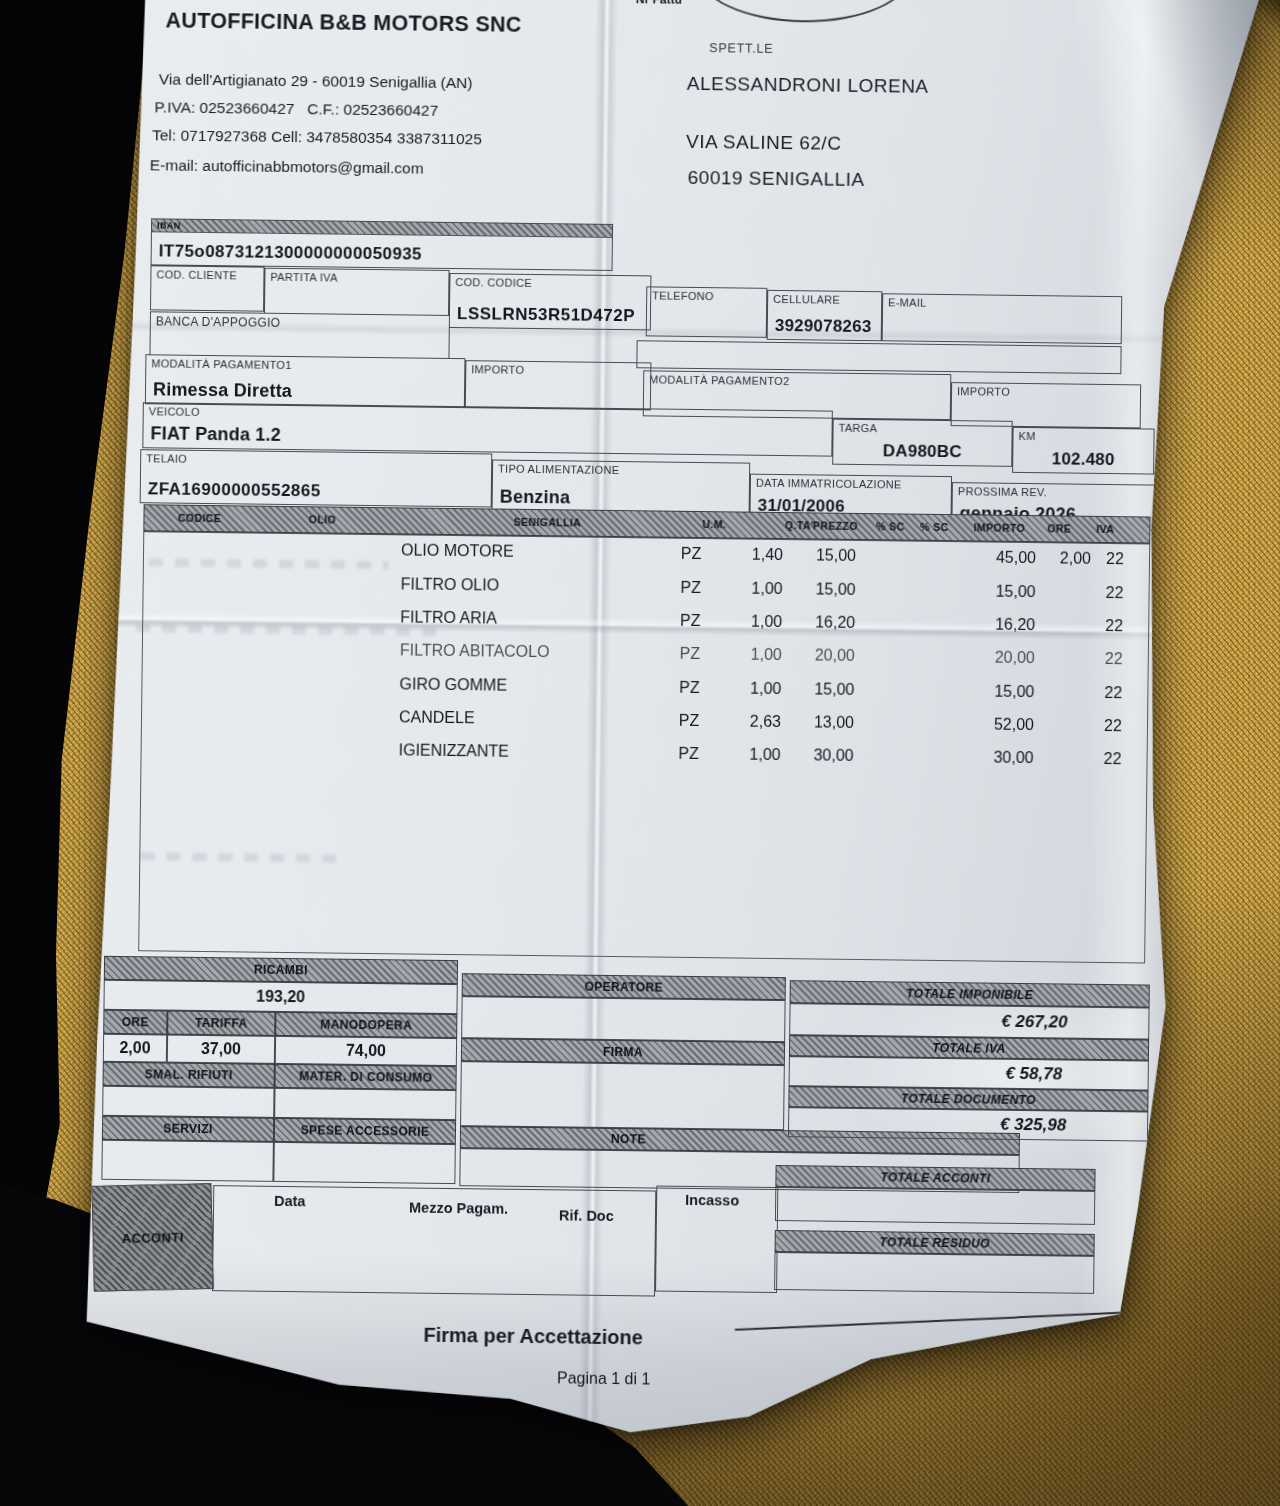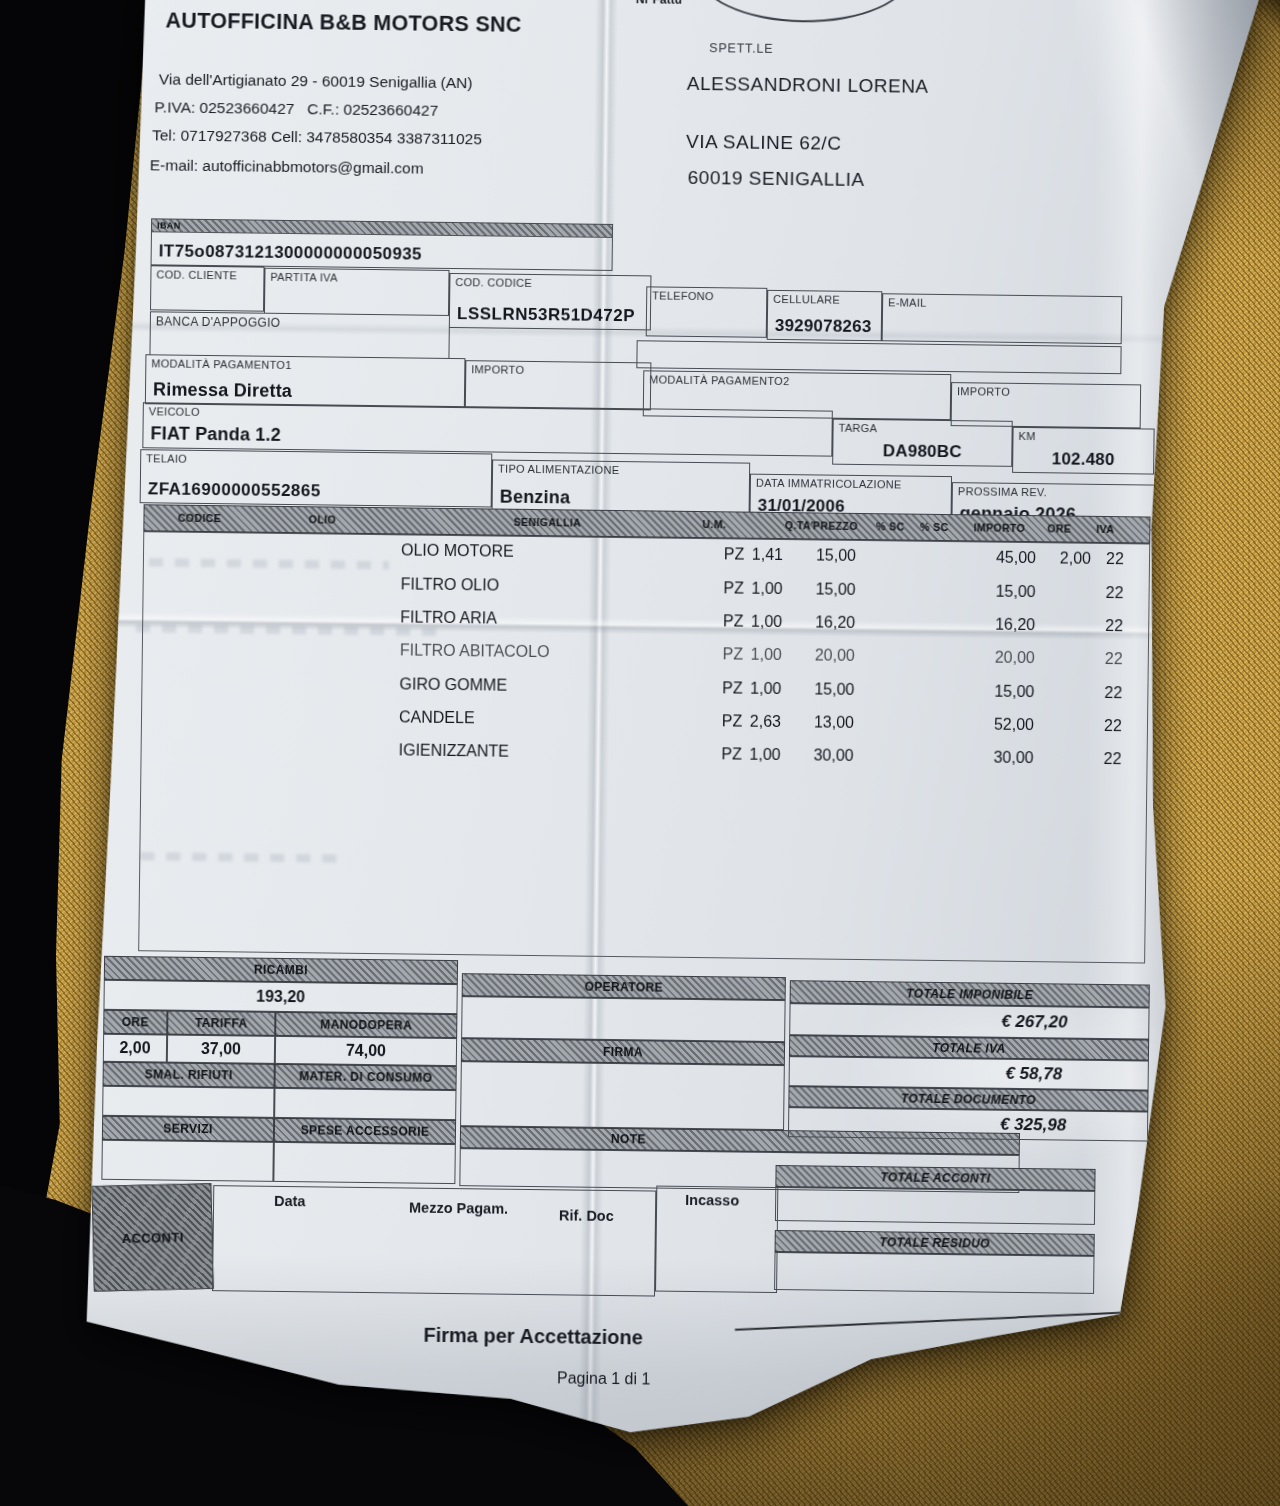--- a/index.html
+++ b/index.html
@@ -61,21 +61,21 @@
   .bar.it { font-style:italic; }
   .bar.dark2 { background-color:#84898e;
     background-image:repeating-linear-gradient(45deg, rgba(40,42,47,.6) 0 2px, rgba(160,165,170,.3) 2px 5px); }
   .fbox { position:absolute; border:1.4px solid #474b52; }
   .fbox .lab { position:absolute; left:5px; top:2px; font-size:11px; color:#2c3036; letter-spacing:.3px; white-space:nowrap; }
   .fbox .val { position:absolute; left:7px; bottom:3px; font-size:17px; color:#14171d; font-weight:bold; white-space:nowrap; letter-spacing:.2px; }
   .fbox .val.ctr { left:0; right:0; text-align:center; }
   .hcol { position:absolute; transform:translateX(-50%); font-size:10.5px; font-weight:bold; white-space:nowrap; top:50%; margin-top:-7px; }
   .irow { position:absolute; left:54px; width:1007px; height:20px; font-size:16px; color:#15181e; }
   .irow span { position:absolute; white-space:nowrap; }
-  .c-desc { left:258px; } .c-um { left:571px; width:40px; text-align:center; }
+  .c-desc { left:258px; } .c-um { left:528px; width:40px; text-align:center; }
   .c-qta { left:586px; width:54px; text-align:right; } .c-prezzo { left:656px; width:57px; text-align:right; }
   .c-importo { left:836px; width:57px; text-align:right; } .c-ore { left:898px; width:50px; text-align:right; }
   .c-iva { left:952px; width:40px; text-align:center; }
   .totval { position:absolute; font-size:17px; font-weight:bold; font-style:italic; color:#14171d;
     display:flex; align-items:center; justify-content:center; padding-left:130px; }
   .sigline { position:absolute; left:655px; top:1338px; width:400px; border-top:2.2px solid #2c2f34; transform:rotate(-3.2deg); }
   .oval { position:absolute; left:600px; top:-58px; width:215px; height:100px; border:2.5px solid #3a3f46; border-radius:50%; }
 </style>
 </head>
 <body>
@@ -199,21 +199,21 @@
         <span class="hcol" style="left:790px;">% SC</span>
         <span class="hcol" style="left:855px;">IMPORTO</span>
         <span class="hcol" style="left:915px;">ORE</span>
         <span class="hcol" style="left:961px;">IVA</span>
       </div>
       <div class="fbox" style="left:54px; top:559px; width:1007px; height:420px; border-color:#565a60;"></div>
 
       <div class="irow" style="top:566px;">
         <span class="c-desc">OLIO MOTORE</span>
           <span class="c-um">PZ</span>
-          <span class="c-qta">1,41</span>
+          <span class="c-qta">1,40</span>
           <span class="c-prezzo">15,00</span>
           <span class="c-importo">45,00</span>
           <span class="c-ore">2,00</span>
           <span class="c-iva">22</span>
       </div>
       <div class="irow" style="top:600px;">
         <span class="c-desc">FILTRO OLIO</span>
           <span class="c-um">PZ</span>
           <span class="c-qta">1,00</span>
           <span class="c-prezzo">15,00</span>

